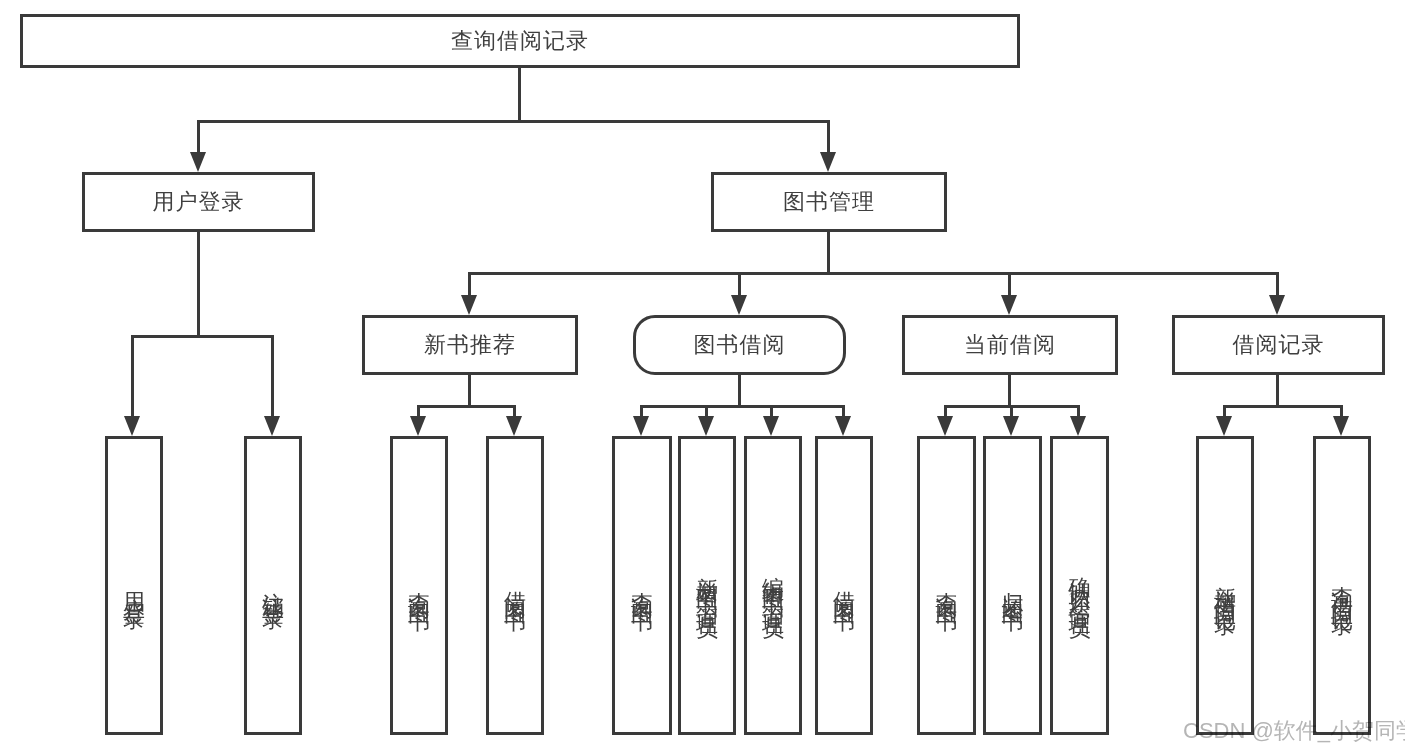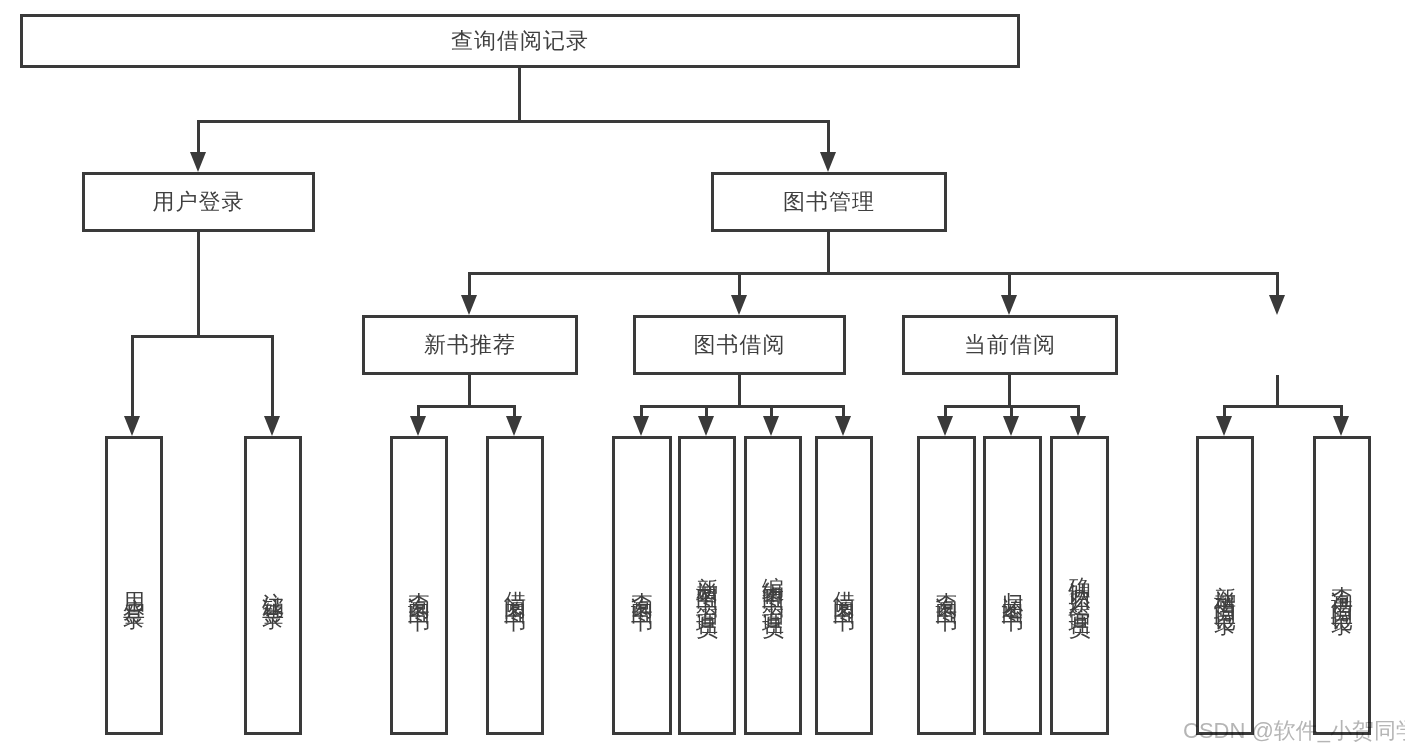--- a/index.html
+++ b/index.html
@@ -100,25 +100,28 @@
   <div class="node" style="left:82px;top:172px;width:233px;height:60px;">
     <span class="lbl">用户登录</span>
   </div>
   <div class="node" style="left:362px;top:315px;width:216px;height:60px;">
     <span class="lbl">新书推荐</span>
   </div>
 
   <div class="node" style="left:711px;top:172px;width:236px;height:60px;">
     <span class="lbl">图书管理</span>
   </div>
-  <div class="node" style="left:633px;top:315px;width:213px;height:60px;">
+  <div class="node" style="left:633px;top:315px;width:213px;height:60px;border-radius:22px;">
     <span class="lbl">图书借阅</span>
   </div>
   <div class="node" style="left:902px;top:315px;width:216px;height:60px;">
     <span class="lbl">当前借阅</span>
+  </div>
+  <div class="node" style="left:1172px;top:315px;width:213px;height:60px;">
+    <span class="lbl">借阅记录</span>
   </div>
 
   <div class="node leaf" style="left:105px;top:436px;width:58px;height:299px;">
     <span class="lbl">用户登录</span>
   </div>
   <div class="node leaf" style="left:244px;top:436px;width:58px;height:299px;">
     <span class="lbl">注销登录</span>
   </div>
 
   <div class="node leaf" style="left:390px;top:436px;width:58px;height:299px;">

